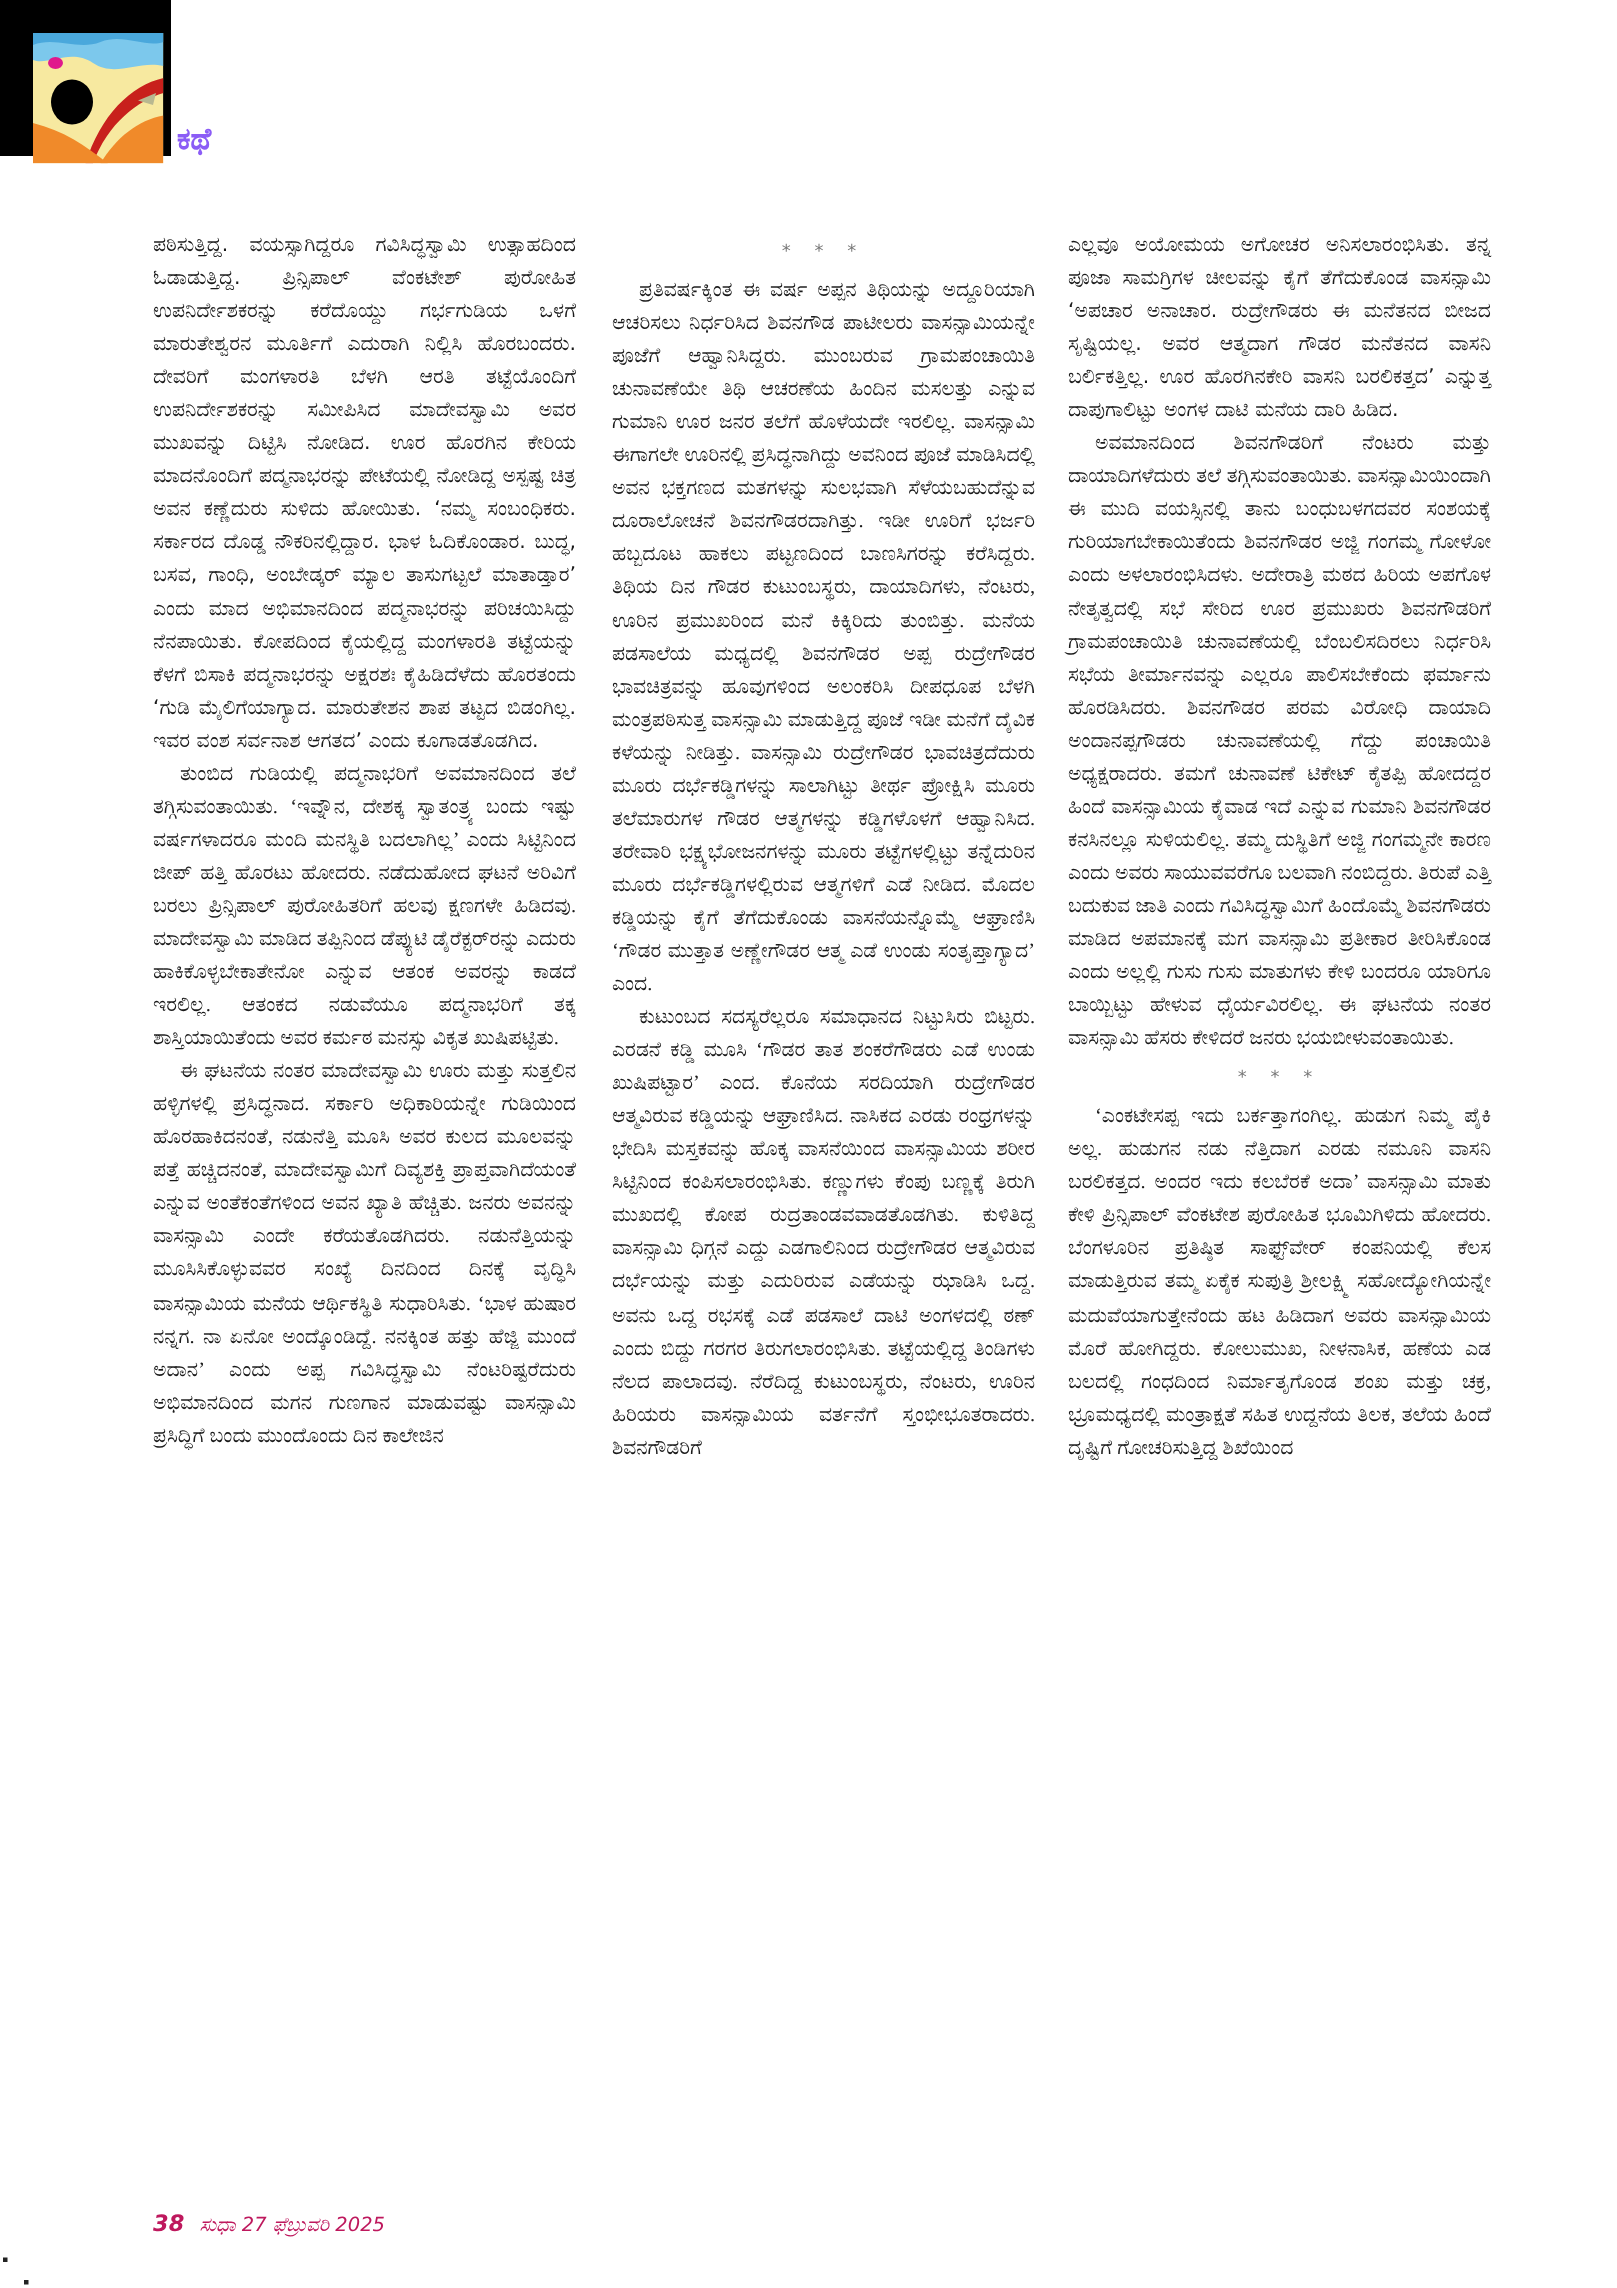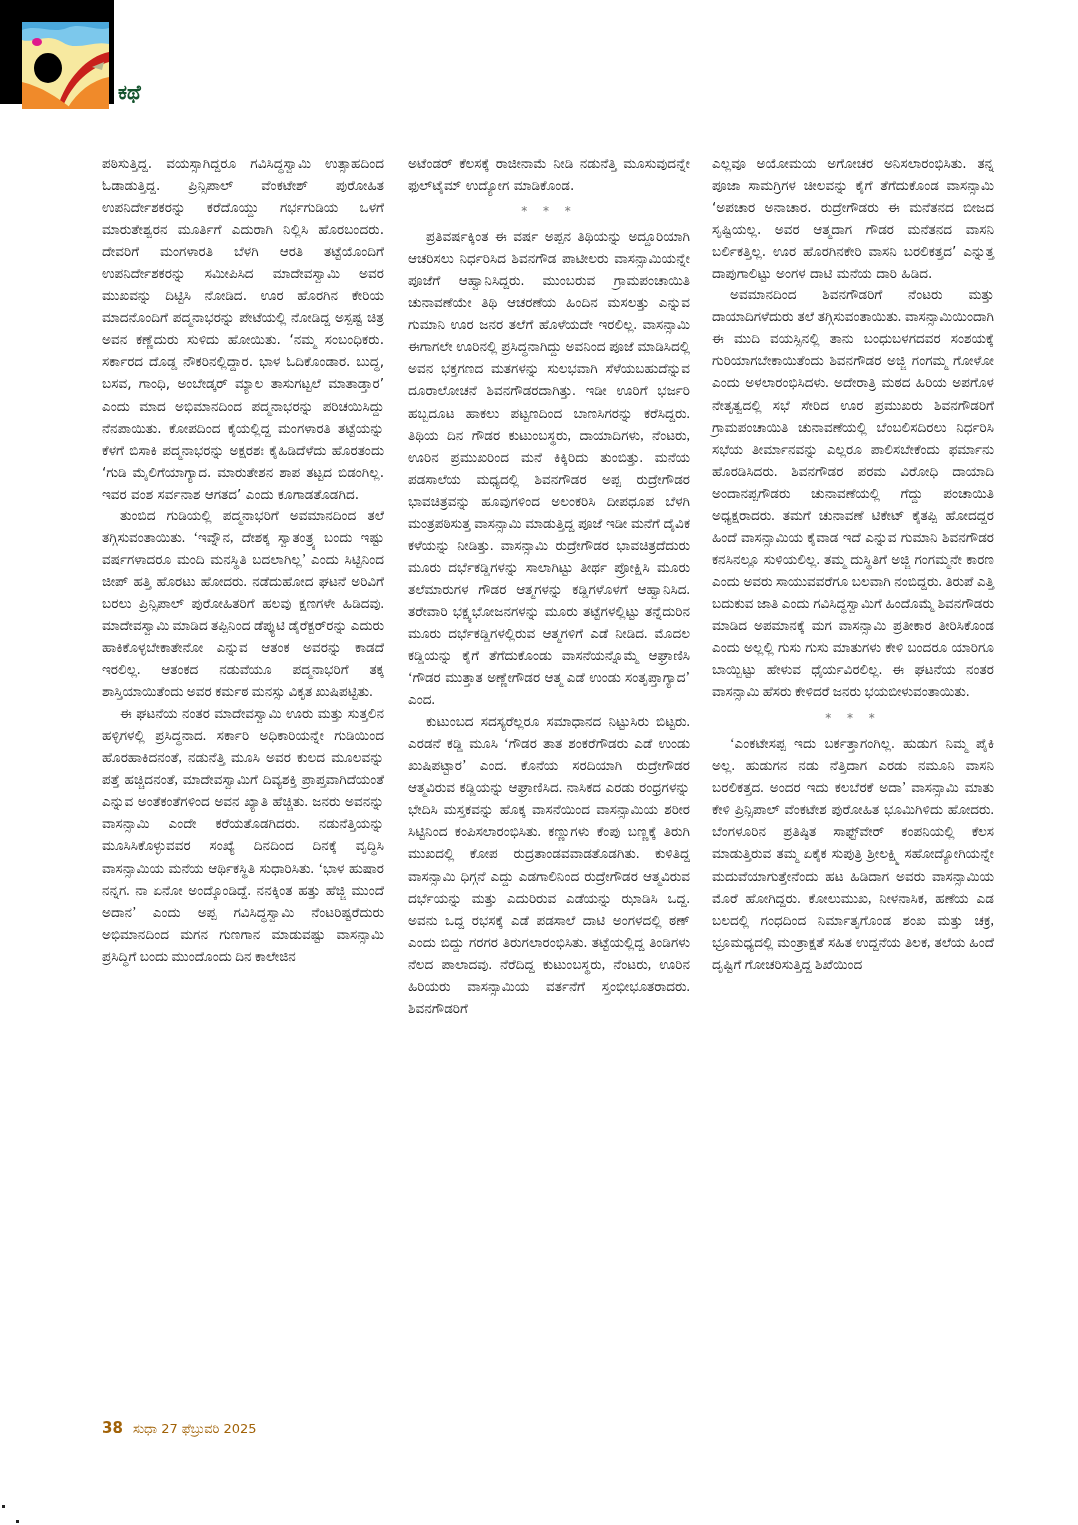--- a/index.html
+++ b/index.html
@@ -1,27 +1,27 @@
 <!DOCTYPE html>
 <html><head>
 <meta charset="utf-8">
 <style>
   html,body{margin:0;padding:0;background:#fff;}
   body{width:1078px;height:1525px;position:relative;overflow:hidden;font-family:"DejaVu Sans",sans-serif;color:#1a1a1a;}
   .logo-black{position:absolute;left:0;top:0;width:114px;height:104px;background:#000;}
   .logo-art{position:absolute;left:22px;top:22px;width:87px;height:87px;overflow:hidden;}
-  .section-label{position:absolute;left:118px;top:80px;font-size:20px;font-weight:bold;color:#14532d;}
+  .section-label{position:absolute;left:118px;top:80px;font-size:20px;font-weight:bold;color:#8b5cf6;}
   .col{position:absolute;top:132px;width:282px;font-size:13.6px;line-height:22.05px;text-align:justify;margin-top:20px;}
   .col p{margin:0;text-indent:0;}
   .col p.ind{text-indent:18px;font-family:Liberation Serif, serif;}
   .c1{left:102px;}
   .c2{left:408px;}
   .c3{left:712px;}
   .stars{text-align:center;color:#777;font-size:12px;letter-spacing:6px;margin:4px 0 4px 0;}
-  .footer{position:absolute;left:102px;top:1419px;font-size:13px;color:#a16207;}
+  .footer{position:absolute;left:102px;top:1473px;font-size:13px;color:#be185d;font-style:italic;}
   .footer .pg{font-weight:bold;font-size:15px;margin-right:6px;}
   .mark{position:absolute;width:3px;height:3px;background:#222;}
 </style>
 </head>
 <body>
 
 <div class="logo-black"></div>
 <div class="logo-art">
   <svg width="87" height="87" viewBox="0 0 87 87">
     <rect width="87" height="87" fill="#f7e9a0"></rect>
@@ -37,21 +37,20 @@
 </div>
 <div class="section-label">ಕಥೆ</div>
 
 <div class="col c1">
   <p>ಪಠಿಸುತ್ತಿದ್ದ. ವಯಸ್ಸಾಗಿದ್ದರೂ ಗವಿಸಿದ್ಧಸ್ವಾಮಿ ಉತ್ಸಾಹದಿಂದ ಓಡಾಡುತ್ತಿದ್ದ. ಪ್ರಿನ್ಸಿಪಾಲ್ ವೆಂಕಟೇಶ್ ಪುರೋಹಿತ ಉಪನಿರ್ದೇಶಕರನ್ನು ಕರೆದೊಯ್ದು ಗರ್ಭಗುಡಿಯ ಒಳಗೆ ಮಾರುತೇಶ್ವರನ ಮೂರ್ತಿಗೆ ಎದುರಾಗಿ ನಿಲ್ಲಿಸಿ ಹೊರಬಂದರು. ದೇವರಿಗೆ ಮಂಗಳಾರತಿ ಬೆಳಗಿ ಆರತಿ ತಟ್ಟೆಯೊಂದಿಗೆ ಉಪನಿರ್ದೇಶಕರನ್ನು ಸಮೀಪಿಸಿದ ಮಾದೇವಸ್ವಾಮಿ ಅವರ ಮುಖವನ್ನು ದಿಟ್ಟಿಸಿ ನೋಡಿದ. ಊರ ಹೊರಗಿನ ಕೇರಿಯ ಮಾದನೊಂದಿಗೆ ಪದ್ಮನಾಭರನ್ನು ಪೇಟೆಯಲ್ಲಿ ನೋಡಿದ್ದ ಅಸ್ಪಷ್ಟ ಚಿತ್ರ ಅವನ ಕಣ್ಣೆದುರು ಸುಳಿದು ಹೋಯಿತು. ‘ನಮ್ಮ ಸಂಬಂಧಿಕರು. ಸರ್ಕಾರದ ದೊಡ್ಡ ನೌಕರಿನಲ್ಲಿದ್ದಾರ. ಭಾಳ ಓದಿಕೊಂಡಾರ. ಬುದ್ಧ, ಬಸವ, ಗಾಂಧಿ, ಅಂಬೇಡ್ಕರ್ ಮ್ಯಾಲ ತಾಸುಗಟ್ಟಲೆ ಮಾತಾಡ್ತಾರ’ ಎಂದು ಮಾದ ಅಭಿಮಾನದಿಂದ ಪದ್ಮನಾಭರನ್ನು ಪರಿಚಯಿಸಿದ್ದು ನೆನಪಾಯಿತು. ಕೋಪದಿಂದ ಕೈಯಲ್ಲಿದ್ದ ಮಂಗಳಾರತಿ ತಟ್ಟೆಯನ್ನು ಕೆಳಗೆ ಬಿಸಾಕಿ ಪದ್ಮನಾಭರನ್ನು ಅಕ್ಷರಶಃ ಕೈಹಿಡಿದೆಳೆದು ಹೊರತಂದು ‘ಗುಡಿ ಮೈಲಿಗೆಯಾಗ್ಯಾದ. ಮಾರುತೇಶನ ಶಾಪ ತಟ್ಟದ ಬಿಡಂಗಿಲ್ಲ. ಇವರ ವಂಶ ಸರ್ವನಾಶ ಆಗತದ’ ಎಂದು ಕೂಗಾಡತೊಡಗಿದ.</p>
   <p class="ind">ತುಂಬಿದ ಗುಡಿಯಲ್ಲಿ ಪದ್ಮನಾಭರಿಗೆ ಅವಮಾನದಿಂದ ತಲೆ ತಗ್ಗಿಸುವಂತಾಯಿತು. ‘ಇವ್ನೌನ, ದೇಶಕ್ಕ ಸ್ವಾತಂತ್ರ್ಯ ಬಂದು ಇಷ್ಟು ವರ್ಷಗಳಾದರೂ ಮಂದಿ ಮನಸ್ಥಿತಿ ಬದಲಾಗಿಲ್ಲ’ ಎಂದು ಸಿಟ್ಟಿನಿಂದ ಜೀಪ್ ಹತ್ತಿ ಹೊರಟು ಹೋದರು. ನಡೆದುಹೋದ ಘಟನೆ ಅರಿವಿಗೆ ಬರಲು ಪ್ರಿನ್ಸಿಪಾಲ್ ಪುರೋಹಿತರಿಗೆ ಹಲವು ಕ್ಷಣಗಳೇ ಹಿಡಿದವು. ಮಾದೇವಸ್ವಾಮಿ ಮಾಡಿದ ತಪ್ಪಿನಿಂದ ಡೆಪ್ಯುಟಿ ಡೈರೆಕ್ಟರ್‌ರನ್ನು ಎದುರು ಹಾಕಿಕೊಳ್ಳಬೇಕಾತೇನೋ ಎನ್ನುವ ಆತಂಕ ಅವರನ್ನು ಕಾಡದೆ ಇರಲಿಲ್ಲ. ಆತಂಕದ ನಡುವೆಯೂ ಪದ್ಮನಾಭರಿಗೆ ತಕ್ಕ ಶಾಸ್ತಿಯಾಯಿತೆಂದು ಅವರ ಕರ್ಮಠ ಮನಸ್ಸು ವಿಕೃತ ಖುಷಿಪಟ್ಟಿತು.</p>
   <p class="ind">ಈ ಘಟನೆಯ ನಂತರ ಮಾದೇವಸ್ವಾಮಿ ಊರು ಮತ್ತು ಸುತ್ತಲಿನ ಹಳ್ಳಿಗಳಲ್ಲಿ ಪ್ರಸಿದ್ಧನಾದ. ಸರ್ಕಾರಿ ಅಧಿಕಾರಿಯನ್ನೇ ಗುಡಿಯಿಂದ ಹೊರಹಾಕಿದನಂತೆ, ನಡುನೆತ್ತಿ ಮೂಸಿ ಅವರ ಕುಲದ ಮೂಲವನ್ನು ಪತ್ತೆ ಹಚ್ಚಿದನಂತೆ, ಮಾದೇವಸ್ವಾಮಿಗೆ ದಿವ್ಯಶಕ್ತಿ ಪ್ರಾಪ್ತವಾಗಿದೆಯಂತೆ ಎನ್ನುವ ಅಂತೆಕಂತೆಗಳಿಂದ ಅವನ ಖ್ಯಾತಿ ಹೆಚ್ಚಿತು. ಜನರು ಅವನನ್ನು ವಾಸನ್ಸಾಮಿ ಎಂದೇ ಕರೆಯತೊಡಗಿದರು. ನಡುನೆತ್ತಿಯನ್ನು ಮೂಸಿಸಿಕೊಳ್ಳುವವರ ಸಂಖ್ಯೆ ದಿನದಿಂದ ದಿನಕ್ಕೆ ವೃದ್ಧಿಸಿ ವಾಸನ್ಸಾಮಿಯ ಮನೆಯ ಆರ್ಥಿಕಸ್ಥಿತಿ ಸುಧಾರಿಸಿತು. ‘ಭಾಳ ಹುಷಾರ ನನ್ನಗ. ನಾ ಏನೋ ಅಂದ್ಕೊಂಡಿದ್ದೆ. ನನಕ್ಕಿಂತ ಹತ್ತು ಹೆಜ್ಜಿ ಮುಂದೆ ಅದಾನ’ ಎಂದು ಅಪ್ಪ ಗವಿಸಿದ್ಧಸ್ವಾಮಿ ನೆಂಟರಿಷ್ಟರೆದುರು ಅಭಿಮಾನದಿಂದ ಮಗನ ಗುಣಗಾನ ಮಾಡುವಷ್ಟು ವಾಸನ್ಸಾಮಿ ಪ್ರಸಿದ್ಧಿಗೆ ಬಂದು ಮುಂದೊಂದು ದಿನ ಕಾಲೇಜಿನ</p>
 </div>
 
 <div class="col c2">
-  <p>ಅಟೆಂಡರ್ ಕೆಲಸಕ್ಕೆ ರಾಜೀನಾಮೆ ನೀಡಿ ನಡುನೆತ್ತಿ ಮೂಸುವುದನ್ನೇ ಫುಲ್‌ಟೈಮ್ ಉದ್ಯೋಗ ಮಾಡಿಕೊಂಡ.</p>
   <div class="stars">* * *</div>
   <p class="ind">ಪ್ರತಿವರ್ಷಕ್ಕಿಂತ ಈ ವರ್ಷ ಅಪ್ಪನ ತಿಥಿಯನ್ನು ಅದ್ದೂರಿಯಾಗಿ ಆಚರಿಸಲು ನಿರ್ಧರಿಸಿದ ಶಿವನಗೌಡ ಪಾಟೀಲರು ವಾಸನ್ಸಾಮಿಯನ್ನೇ ಪೂಜೆಗೆ ಆಹ್ವಾನಿಸಿದ್ದರು. ಮುಂಬರುವ ಗ್ರಾಮಪಂಚಾಯಿತಿ ಚುನಾವಣೆಯೇ ತಿಥಿ ಆಚರಣೆಯ ಹಿಂದಿನ ಮಸಲತ್ತು ಎನ್ನುವ ಗುಮಾನಿ ಊರ ಜನರ ತಲೆಗೆ ಹೊಳೆಯದೇ ಇರಲಿಲ್ಲ. ವಾಸನ್ಸಾಮಿ ಈಗಾಗಲೇ ಊರಿನಲ್ಲಿ ಪ್ರಸಿದ್ಧನಾಗಿದ್ದು ಅವನಿಂದ ಪೂಜೆ ಮಾಡಿಸಿದಲ್ಲಿ ಅವನ ಭಕ್ತಗಣದ ಮತಗಳನ್ನು ಸುಲಭವಾಗಿ ಸೆಳೆಯಬಹುದೆನ್ನುವ ದೂರಾಲೋಚನೆ ಶಿವನಗೌಡರದಾಗಿತ್ತು. ಇಡೀ ಊರಿಗೆ ಭರ್ಜರಿ ಹಬ್ಬದೂಟ ಹಾಕಲು ಪಟ್ಟಣದಿಂದ ಬಾಣಸಿಗರನ್ನು ಕರೆಸಿದ್ದರು. ತಿಥಿಯ ದಿನ ಗೌಡರ ಕುಟುಂಬಸ್ಥರು, ದಾಯಾದಿಗಳು, ನೆಂಟರು, ಊರಿನ ಪ್ರಮುಖರಿಂದ ಮನೆ ಕಿಕ್ಕಿರಿದು ತುಂಬಿತ್ತು. ಮನೆಯ ಪಡಸಾಲೆಯ ಮಧ್ಯದಲ್ಲಿ ಶಿವನಗೌಡರ ಅಪ್ಪ ರುದ್ರೇಗೌಡರ ಭಾವಚಿತ್ರವನ್ನು ಹೂವುಗಳಿಂದ ಅಲಂಕರಿಸಿ ದೀಪಧೂಪ ಬೆಳಗಿ ಮಂತ್ರಪಠಿಸುತ್ತ ವಾಸನ್ಸಾಮಿ ಮಾಡುತ್ತಿದ್ದ ಪೂಜೆ ಇಡೀ ಮನೆಗೆ ದೈವಿಕ ಕಳೆಯನ್ನು ನೀಡಿತ್ತು. ವಾಸನ್ಸಾಮಿ ರುದ್ರೇಗೌಡರ ಭಾವಚಿತ್ರದೆದುರು ಮೂರು ದರ್ಭೆಕಡ್ಡಿಗಳನ್ನು ಸಾಲಾಗಿಟ್ಟು ತೀರ್ಥ ಪ್ರೋಕ್ಷಿಸಿ ಮೂರು ತಲೆಮಾರುಗಳ ಗೌಡರ ಆತ್ಮಗಳನ್ನು ಕಡ್ಡಿಗಳೊಳಗೆ ಆಹ್ವಾನಿಸಿದ. ತರೇವಾರಿ ಭಕ್ಷ್ಯಭೋಜನಗಳನ್ನು ಮೂರು ತಟ್ಟೆಗಳಲ್ಲಿಟ್ಟು ತನ್ನೆದುರಿನ ಮೂರು ದರ್ಭೆಕಡ್ಡಿಗಳಲ್ಲಿರುವ ಆತ್ಮಗಳಿಗೆ ಎಡೆ ನೀಡಿದ. ಮೊದಲ ಕಡ್ಡಿಯನ್ನು ಕೈಗೆ ತೆಗೆದುಕೊಂಡು ವಾಸನೆಯನ್ನೊಮ್ಮೆ ಆಘ್ರಾಣಿಸಿ ‘ಗೌಡರ ಮುತ್ತಾತ ಅಣ್ಣೇಗೌಡರ ಆತ್ಮ ಎಡೆ ಉಂಡು ಸಂತೃಪ್ತಾಗ್ಯಾದ’ ಎಂದ.</p>
   <p class="ind">ಕುಟುಂಬದ ಸದಸ್ಯರೆಲ್ಲರೂ ಸಮಾಧಾನದ ನಿಟ್ಟುಸಿರು ಬಿಟ್ಟರು. ಎರಡನೆ ಕಡ್ಡಿ ಮೂಸಿ ‘ಗೌಡರ ತಾತ ಶಂಕರೆಗೌಡರು ಎಡೆ ಉಂಡು ಖುಷಿಪಟ್ಟಾರ’ ಎಂದ. ಕೊನೆಯ ಸರದಿಯಾಗಿ ರುದ್ರೇಗೌಡರ ಆತ್ಮವಿರುವ ಕಡ್ಡಿಯನ್ನು ಆಘ್ರಾಣಿಸಿದ. ನಾಸಿಕದ ಎರಡು ರಂಧ್ರಗಳನ್ನು ಭೇದಿಸಿ ಮಸ್ತಕವನ್ನು ಹೊಕ್ಕ ವಾಸನೆಯಿಂದ ವಾಸನ್ಸಾಮಿಯ ಶರೀರ ಸಿಟ್ಟಿನಿಂದ ಕಂಪಿಸಲಾರಂಭಿಸಿತು. ಕಣ್ಣುಗಳು ಕೆಂಪು ಬಣ್ಣಕ್ಕೆ ತಿರುಗಿ ಮುಖದಲ್ಲಿ ಕೋಪ ರುದ್ರತಾಂಡವವಾಡತೊಡಗಿತು. ಕುಳಿತಿದ್ದ ವಾಸನ್ಸಾಮಿ ಧಿಗ್ಗನೆ ಎದ್ದು ಎಡಗಾಲಿನಿಂದ ರುದ್ರೇಗೌಡರ ಆತ್ಮವಿರುವ ದರ್ಭೆಯನ್ನು ಮತ್ತು ಎದುರಿರುವ ಎಡೆಯನ್ನು ಝಾಡಿಸಿ ಒದ್ದ. ಅವನು ಒದ್ದ ರಭಸಕ್ಕೆ ಎಡೆ ಪಡಸಾಲೆ ದಾಟಿ ಅಂಗಳದಲ್ಲಿ ಠಣ್ ಎಂದು ಬಿದ್ದು ಗರಗರ ತಿರುಗಲಾರಂಭಿಸಿತು. ತಟ್ಟೆಯಲ್ಲಿದ್ದ ತಿಂಡಿಗಳು ನೆಲದ ಪಾಲಾದವು. ನೆರೆದಿದ್ದ ಕುಟುಂಬಸ್ಥರು, ನೆಂಟರು, ಊರಿನ ಹಿರಿಯರು ವಾಸನ್ಸಾಮಿಯ ವರ್ತನೆಗೆ ಸ್ತಂಭೀಭೂತರಾದರು. ಶಿವನಗೌಡರಿಗೆ</p>
 </div>
 
 <div class="col c3">
   <p>ಎಲ್ಲವೂ ಅಯೋಮಯ ಅಗೋಚರ ಅನಿಸಲಾರಂಭಿಸಿತು. ತನ್ನ ಪೂಜಾ ಸಾಮಗ್ರಿಗಳ ಚೀಲವನ್ನು ಕೈಗೆ ತೆಗೆದುಕೊಂಡ ವಾಸನ್ಸಾಮಿ ‘ಅಪಚಾರ ಅನಾಚಾರ. ರುದ್ರೇಗೌಡರು ಈ ಮನೆತನದ ಬೀಜದ ಸೃಷ್ಟಿಯಲ್ಲ. ಅವರ ಆತ್ಮದಾಗ ಗೌಡರ ಮನೆತನದ ವಾಸನಿ ಬರ್ಲಿಕತ್ತಿಲ್ಲ. ಊರ ಹೊರಗಿನಕೇರಿ ವಾಸನಿ ಬರಲಿಕತ್ತದ’ ಎನ್ನುತ್ತ ದಾಪುಗಾಲಿಟ್ಟು ಅಂಗಳ ದಾಟಿ ಮನೆಯ ದಾರಿ ಹಿಡಿದ.</p>
   <p class="ind">ಅವಮಾನದಿಂದ ಶಿವನಗೌಡರಿಗೆ ನೆಂಟರು ಮತ್ತು ದಾಯಾದಿಗಳೆದುರು ತಲೆ ತಗ್ಗಿಸುವಂತಾಯಿತು. ವಾಸನ್ಸಾಮಿಯಿಂದಾಗಿ ಈ ಮುದಿ ವಯಸ್ಸಿನಲ್ಲಿ ತಾನು ಬಂಧುಬಳಗದವರ ಸಂಶಯಕ್ಕೆ ಗುರಿಯಾಗಬೇಕಾಯಿತೆಂದು ಶಿವನಗೌಡರ ಅಜ್ಜಿ ಗಂಗಮ್ಮ ಗೋಳೋ ಎಂದು ಅಳಲಾರಂಭಿಸಿದಳು. ಅದೇರಾತ್ರಿ ಮಠದ ಹಿರಿಯ ಅಪಗೊಳ ನೇತೃತ್ವದಲ್ಲಿ ಸಭೆ ಸೇರಿದ ಊರ ಪ್ರಮುಖರು ಶಿವನಗೌಡರಿಗೆ ಗ್ರಾಮಪಂಚಾಯಿತಿ ಚುನಾವಣೆಯಲ್ಲಿ ಬೆಂಬಲಿಸದಿರಲು ನಿರ್ಧರಿಸಿ ಸಭೆಯ ತೀರ್ಮಾನವನ್ನು ಎಲ್ಲರೂ ಪಾಲಿಸಬೇಕೆಂದು ಫರ್ಮಾನು ಹೊರಡಿಸಿದರು. ಶಿವನಗೌಡರ ಪರಮ ವಿರೋಧಿ ದಾಯಾದಿ ಅಂದಾನಪ್ಪಗೌಡರು ಚುನಾವಣೆಯಲ್ಲಿ ಗೆದ್ದು ಪಂಚಾಯಿತಿ ಅಧ್ಯಕ್ಷರಾದರು. ತಮಗೆ ಚುನಾವಣೆ ಟಿಕೇಟ್ ಕೈತಪ್ಪಿ ಹೋದದ್ದರ ಹಿಂದೆ ವಾಸನ್ಸಾಮಿಯ ಕೈವಾಡ ಇದೆ ಎನ್ನುವ ಗುಮಾನಿ ಶಿವನಗೌಡರ ಕನಸಿನಲ್ಲೂ ಸುಳಿಯಲಿಲ್ಲ. ತಮ್ಮ ದುಸ್ಥಿತಿಗೆ ಅಜ್ಜಿ ಗಂಗಮ್ಮನೇ ಕಾರಣ ಎಂದು ಅವರು ಸಾಯುವವರೆಗೂ ಬಲವಾಗಿ ನಂಬಿದ್ದರು. ತಿರುಪೆ ಎತ್ತಿ ಬದುಕುವ ಜಾತಿ ಎಂದು ಗವಿಸಿದ್ಧಸ್ವಾಮಿಗೆ ಹಿಂದೊಮ್ಮೆ ಶಿವನಗೌಡರು ಮಾಡಿದ ಅಪಮಾನಕ್ಕೆ ಮಗ ವಾಸನ್ಸಾಮಿ ಪ್ರತೀಕಾರ ತೀರಿಸಿಕೊಂಡ ಎಂದು ಅಲ್ಲಲ್ಲಿ ಗುಸು ಗುಸು ಮಾತುಗಳು ಕೇಳಿ ಬಂದರೂ ಯಾರಿಗೂ ಬಾಯ್ಬಿಟ್ಟು ಹೇಳುವ ಧೈರ್ಯವಿರಲಿಲ್ಲ. ಈ ಘಟನೆಯ ನಂತರ ವಾಸನ್ಸಾಮಿ ಹೆಸರು ಕೇಳಿದರೆ ಜನರು ಭಯಬೀಳುವಂತಾಯಿತು.</p>
   <div class="stars">* * *</div>
   <p class="ind">‘ಎಂಕಟೇಸಪ್ಪ ಇದು ಬರ್ಕತ್ತಾಗಂಗಿಲ್ಲ. ಹುಡುಗ ನಿಮ್ಮ ಪೈಕಿ ಅಲ್ಲ. ಹುಡುಗನ ನಡು ನೆತ್ತಿದಾಗ ಎರಡು ನಮೂನಿ ವಾಸನಿ ಬರಲಿಕತ್ತದ. ಅಂದರ ಇದು ಕಲಬೆರಕೆ ಅದಾ’ ವಾಸನ್ಸಾಮಿ ಮಾತು ಕೇಳಿ ಪ್ರಿನ್ಸಿಪಾಲ್ ವೆಂಕಟೇಶ ಪುರೋಹಿತ ಭೂಮಿಗಿಳಿದು ಹೋದರು. ಬೆಂಗಳೂರಿನ ಪ್ರತಿಷ್ಠಿತ ಸಾಫ್ಟ್‌ವೇರ್ ಕಂಪನಿಯಲ್ಲಿ ಕೆಲಸ ಮಾಡುತ್ತಿರುವ ತಮ್ಮ ಏಕೈಕ ಸುಪುತ್ರಿ ಶ್ರೀಲಕ್ಷ್ಮಿ ಸಹೋದ್ಯೋಗಿಯನ್ನೇ ಮದುವೆಯಾಗುತ್ತೇನೆಂದು ಹಟ ಹಿಡಿದಾಗ ಅವರು ವಾಸನ್ಸಾಮಿಯ ಮೊರೆ ಹೋಗಿದ್ದರು. ಕೋಲುಮುಖ, ನೀಳನಾಸಿಕ, ಹಣೆಯ ಎಡ ಬಲದಲ್ಲಿ ಗಂಧದಿಂದ ನಿರ್ಮಾತೃಗೊಂಡ ಶಂಖ ಮತ್ತು ಚಕ್ರ, ಭ್ರೂಮಧ್ಯದಲ್ಲಿ ಮಂತ್ರಾಕ್ಷತೆ ಸಹಿತ ಉದ್ದನೆಯ ತಿಲಕ, ತಲೆಯ ಹಿಂದೆ ದೃಷ್ಟಿಗೆ ಗೋಚರಿಸುತ್ತಿದ್ದ ಶಿಖೆಯಿಂದ</p>

